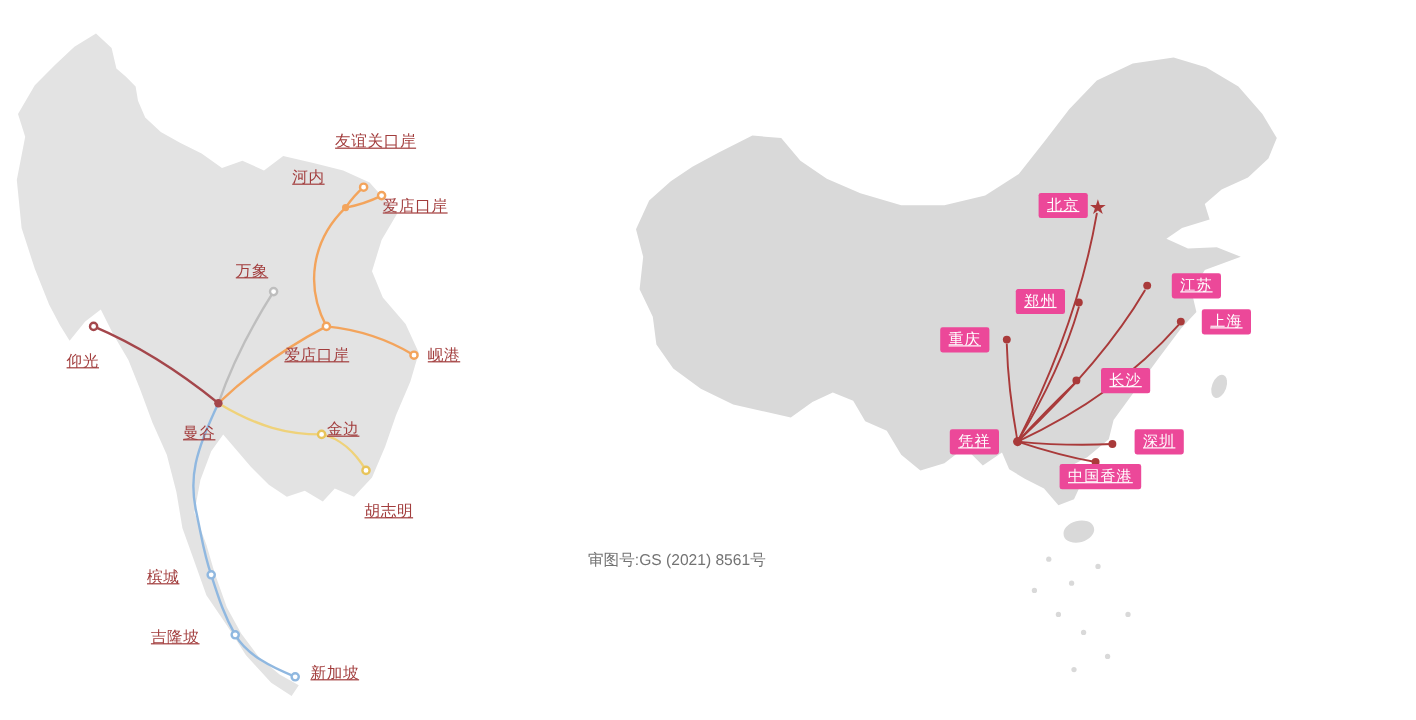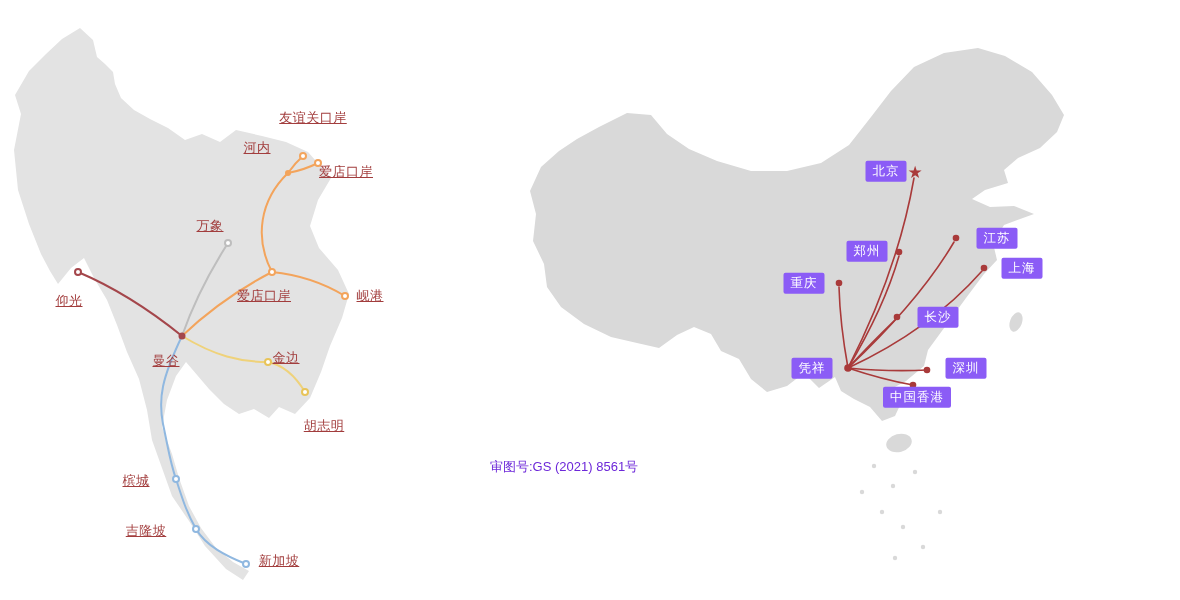--- a/index.html
+++ b/index.html
@@ -7,26 +7,26 @@
     position:relative;width:1180px;height:600px;background:#ffffff;overflow:hidden;
     font-family:"Liberation Sans","DejaVu Sans",sans-serif;
   }
   .stage svg{position:absolute;left:0;top:0;}
   .sea-label{
     position:absolute;transform:translate(-50%,-50%);
     font-size:13px;color:#A23D3D;white-space:nowrap;letter-spacing:0.5px;text-decoration:underline;
   }
   .cn-label{
     position:absolute;transform:translate(-50%,-50%);
-    background:#8b5cf6;color:#ffffff;font-size:12.5px;line-height:1;
-    padding:4px 7px;border-radius:2px;white-space:nowrap;letter-spacing:1px;
+    background:#ec4899;color:#ffffff;font-size:12.5px;line-height:1;
+    padding:4px 7px;border-radius:2px;white-space:nowrap;letter-spacing:1px;text-decoration:underline;
   }
   .map-approval{
     position:absolute;left:490px;top:458px;
-    font-size:13px;color:#6d28d9;white-space:nowrap;
+    font-size:13px;color:#737373;white-space:nowrap;
   }
   .coverage{
     position:absolute;left:490px;top:530px;
     font-size:16.5px;color:#3F3F3F;line-height:28px;white-space:nowrap;
   }
 </style>
 </head>
 <body>
 
 <div class="stage">

